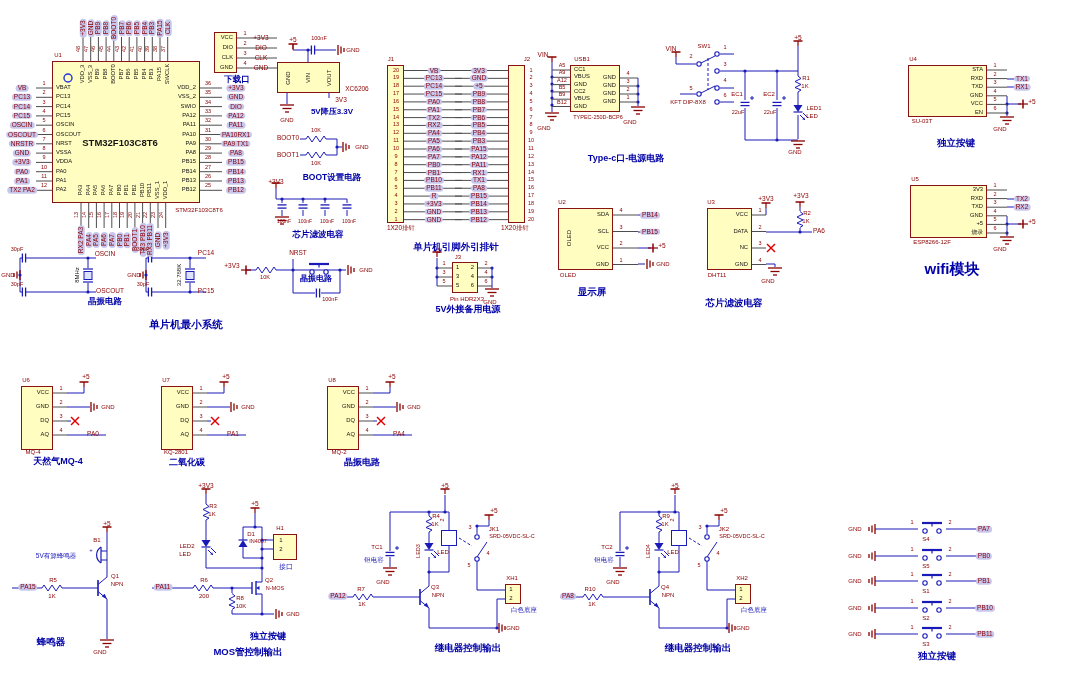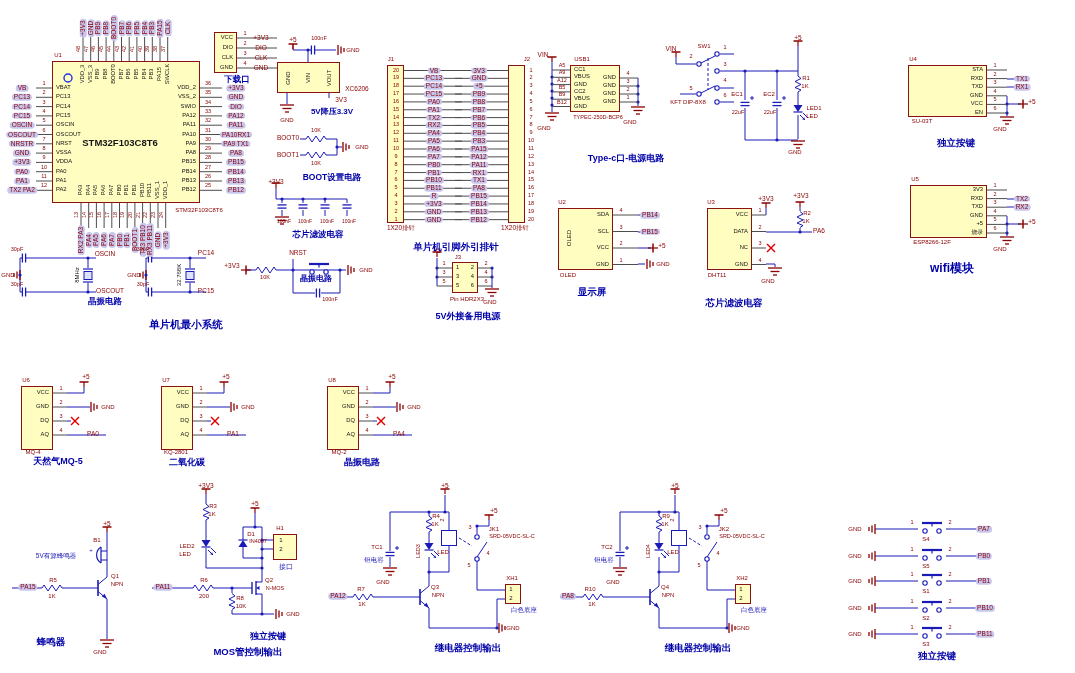--- a/index.html
+++ b/index.html
@@ -2221,29 +2221,29 @@
       <div class="lbl c-m" style="font-size: 6px; left: 926px; top: 566px; transform: translate(-50%, -50%);">S5</div>
       <div class="lbl c-m" style="font-size: 6px; left: 926px; top: 591px; transform: translate(-50%, -50%);">S1</div>
       <div class="lbl c-m" style="font-size: 6px; left: 926px; top: 618px; transform: translate(-50%, -50%);">S2</div>
       <div class="lbl c-m" style="font-size: 6px; left: 926px; top: 644px; transform: translate(-50%, -50%);">S3</div>
       <div class="lbl c-t" style="font-size: 8.5px; left: 237px; top: 79px; transform: translate(-50%, -50%);">下载口</div>
       <div class="lbl c-t" style="font-size: 8px; left: 332px; top: 112px; transform: translate(-50%, -50%);">5V降压3.3V</div>
       <div class="lbl c-t" style="font-size: 8.5px; left: 332px; top: 177px; transform: translate(-50%, -50%);">BOOT设置电路</div>
       <div class="lbl c-t" style="font-size: 8.5px; left: 318px; top: 234px; transform: translate(-50%, -50%);">芯片滤波电容</div>
       <div class="lbl c-t" style="font-size: 8px; left: 316px; top: 279px; transform: translate(-50%, -50%);">晶振电路</div>
       <div class="lbl c-t" style="font-size: 9.5px; left: 456px; top: 247px; transform: translate(-50%, -50%);">单片机引脚外引排针</div>
-      <div class="lbl c-t" style="font-size: 9px; left: 468px; top: 316px; transform: translate(-50%, -50%);">5V外接备用电源</div>
+      <div class="lbl c-t" style="font-size: 9px; left: 468px; top: 309px; transform: translate(-50%, -50%);">5V外接备用电源</div>
       <div class="lbl c-t" style="font-size: 8.5px; left: 105px; top: 301px; transform: translate(-50%, -50%);">晶振电路</div>
       <div class="lbl c-t" style="font-size: 10.5px; left: 186px; top: 324px; transform: translate(-50%, -50%);">单片机最小系统</div>
       <div class="lbl c-t" style="font-size: 9px; left: 626px; top: 158px; transform: translate(-50%, -50%);">Type-c口-电源电路</div>
       <div class="lbl c-t" style="font-size: 9.5px; left: 956px; top: 143px; transform: translate(-50%, -50%);">独立按键</div>
-      <div class="lbl c-t" style="font-size: 12px; left: 952px; top: 268px; transform: translate(-50%, -50%);">wifi模块</div>
+      <div class="lbl c-t" style="font-size: 15px; left: 952px; top: 268px; transform: translate(-50%, -50%);">wifi模块</div>
       <div class="lbl c-t" style="font-size: 9.5px; left: 592px; top: 292px; transform: translate(-50%, -50%);">显示屏</div>
       <div class="lbl c-t" style="font-size: 9.5px; left: 734px; top: 303px; transform: translate(-50%, -50%);">芯片滤波电容</div>
-      <div class="lbl c-t" style="font-size: 9px; left: 58px; top: 461px; transform: translate(-50%, -50%);">天然气MQ-5</div>
+      <div class="lbl c-t" style="font-size: 9px; left: 58px; top: 461px; transform: translate(-50%, -50%);">天然气MQ-4</div>
       <div class="lbl c-t" style="font-size: 9px; left: 187px; top: 462px; transform: translate(-50%, -50%);">二氧化碳</div>
       <div class="lbl c-t" style="font-size: 9px; left: 362px; top: 462px; transform: translate(-50%, -50%);">晶振电路</div>
       <div class="lbl c-t" style="font-size: 9.5px; left: 51px; top: 642px; transform: translate(-50%, -50%);">蜂鸣器</div>
       <div class="lbl c-t" style="font-size: 9px; left: 268px; top: 636px; transform: translate(-50%, -50%);">独立按键</div>
       <div class="lbl c-t" style="font-size: 9.5px; left: 248px; top: 652px; transform: translate(-50%, -50%);">MOS管控制输出</div>
       <div class="lbl c-t" style="font-size: 9.5px; left: 468px; top: 648px; transform: translate(-50%, -50%);">继电器控制输出</div>
       <div class="lbl c-t" style="font-size: 9.5px; left: 698px; top: 648px; transform: translate(-50%, -50%);">继电器控制输出</div>
       <div class="lbl c-t" style="font-size: 9.5px; left: 937px; top: 656px; transform: translate(-50%, -50%);">独立按键</div>
     </div>
 </div>

